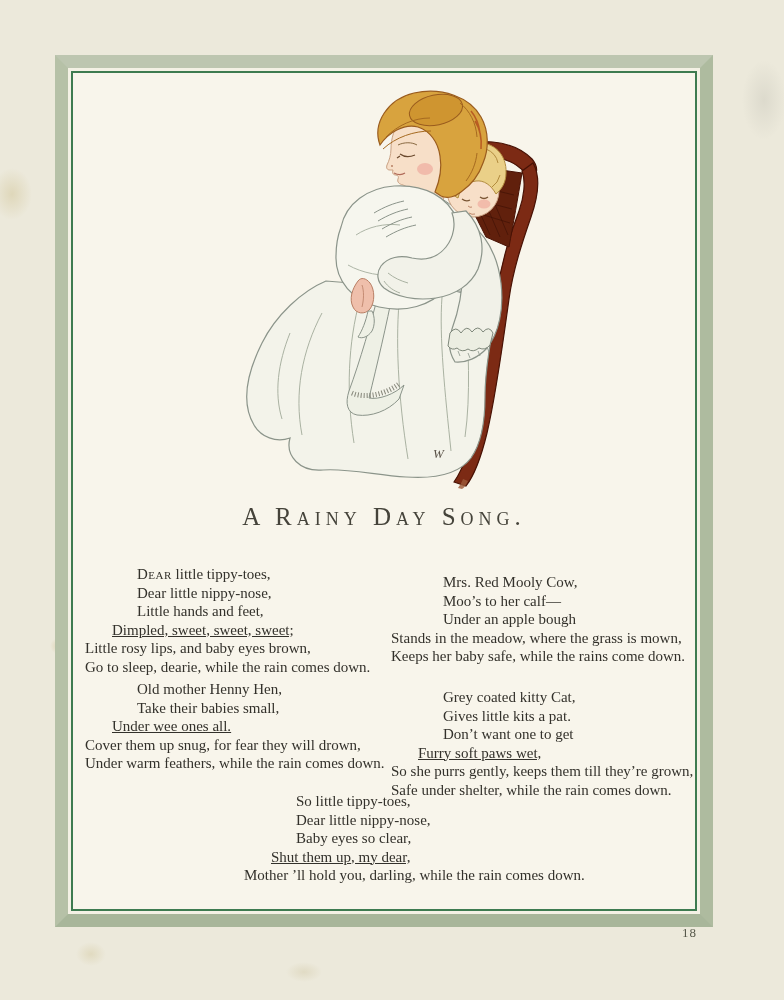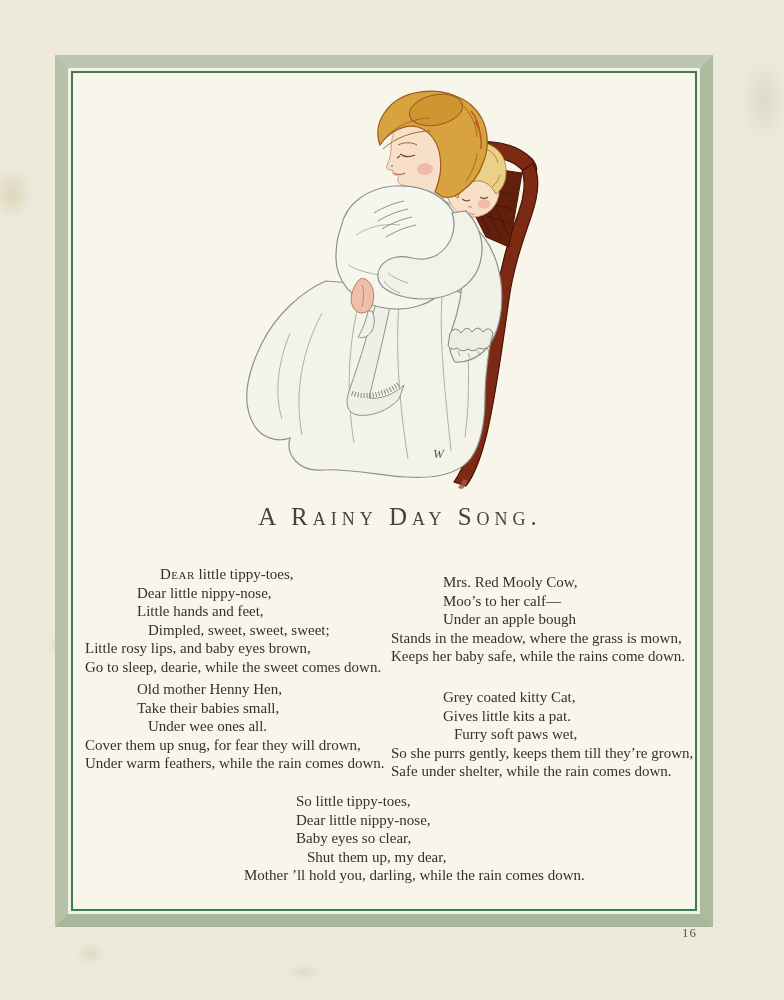--- a/index.html
+++ b/index.html
@@ -36,35 +36,34 @@
   }
 
   .illustration{position:absolute;left:155px;top:12px;width:330px;height:405px;}
 
   .poem-title{
     position:absolute;left:0;top:430px;width:100%;
     text-align:center;
     font-size:25px;letter-spacing:5px;
     font-variant:small-caps;
     color:#45433a;
-    margin-left:16px;
   }
 
   .poem{font-size:15px;line-height:18.5px;color:#33312b;}
   .stanza-row{position:absolute;width:100%;}
   .row1{top:492px;}
   .row2{top:607px;}
   .row3{top:719px;}
   .col-left{position:absolute;left:12px;top:0;}
   .col-right{position:absolute;left:318px;top:8px;}
   .col-center{position:absolute;left:171px;top:0;}
   .line{white-space:nowrap;}
   .line.indent{margin-left:52px;}
-  .line.indent2{margin-left:63px;}
-  .fw{font-variant:small-caps;letter-spacing:.5px;margin-left:23px;}
+  .line.indent2{margin-left:27px;text-decoration:underline;}
+  .fw{font-variant:small-caps;letter-spacing:.5px;}
 
   .page-number{
     position:absolute;left:682px;top:925px;width:40px;
     font-size:13px;letter-spacing:1px;color:#56584a;
   }
 </style>
 </head>
 <body>
 
 <div class="page">
@@ -155,21 +154,21 @@
 
       <div class="poem-title">A Rainy Day Song.</div>
 
       <div class="poem stanza-row row1">
         <div class="col-left">
           <div class="line indent sc-first"><span class="fw">Dear</span> little tippy-toes,</div>
           <div class="line indent">Dear little nippy-nose,</div>
           <div class="line indent">Little hands and feet,</div>
           <div class="line indent2">Dimpled, sweet, sweet, sweet;</div>
           <div class="line">Little rosy lips, and baby eyes brown,</div>
-          <div class="line">Go to sleep, dearie, while the sweet comes down.</div>
+          <div class="line">Go to sleep, dearie, while the rain comes down.</div>
         </div>
         <div class="col-right">
           <div class="line indent">Mrs. Red Mooly Cow,</div>
           <div class="line indent">Moo’s to her calf—</div>
           <div class="line indent">Under an apple bough</div>
           <div class="line">Stands in the meadow, where the grass is mown,</div>
           <div class="line">Keeps her baby safe, while the rains come down.</div>
         </div>
       </div>
 
@@ -177,34 +176,35 @@
         <div class="col-left">
           <div class="line indent">Old mother Henny Hen,</div>
           <div class="line indent">Take their babies small,</div>
           <div class="line indent2">Under wee ones all.</div>
           <div class="line">Cover them up snug, for fear they will drown,</div>
           <div class="line">Under warm feathers, while the rain comes down.</div>
         </div>
         <div class="col-right">
           <div class="line indent">Grey coated kitty Cat,</div>
           <div class="line indent">Gives little kits a pat.</div>
+          <div class="line indent">Don’t want one to get</div>
           <div class="line indent2">Furry soft paws wet,</div>
           <div class="line">So she purrs gently, keeps them till they’re grown,</div>
           <div class="line">Safe under shelter, while the rain comes down.</div>
         </div>
       </div>
 
       <div class="poem stanza-row row3">
         <div class="col-center">
           <div class="line indent">So little tippy-toes,</div>
           <div class="line indent">Dear little nippy-nose,</div>
           <div class="line indent">Baby eyes so clear,</div>
           <div class="line indent2">Shut them up, my dear,</div>
           <div class="line">Mother ’ll hold you, darling, while the rain comes down.</div>
         </div>
       </div>
 
     </div>
   </div>
 
-  <div class="page-number">16</div>
+  <div class="page-number">18</div>
 
 </div>
 
 </body></html>

